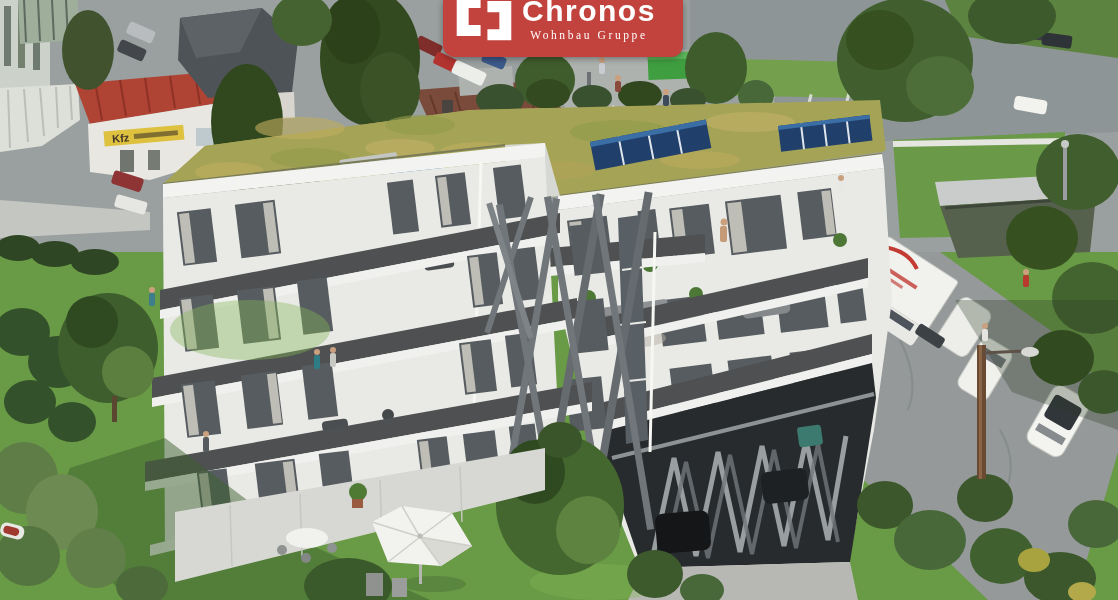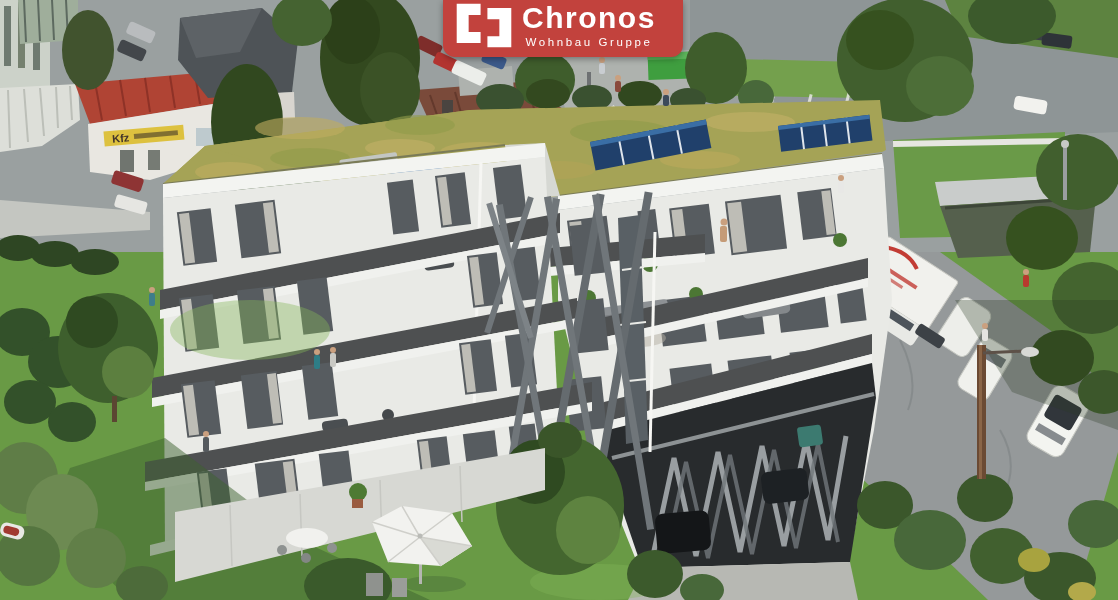--- a/index.html
+++ b/index.html
@@ -3,25 +3,25 @@
 <meta charset="utf-8">
 <style>
   html,body{margin:0;padding:0;background:#222;}
   #stage{position:relative;width:1118px;height:600px;overflow:hidden;
          font-family:"Liberation Sans", sans-serif;background:#699a45;}
   #scene{position:absolute;left:0;top:0;}
   
   #logo{position:absolute;left:443px;top:0;width:240px;height:57px;
         background:var(--brand-red,#c2423d);border-radius:0 0 12px 12px;
         box-shadow:0 2px 6px rgba(0,0,0,.35);
-        display:flex;align-items:flex-start;gap:9px;box-sizing:border-box;
+        display:flex;align-items:center;gap:9px;box-sizing:border-box;
         padding:3px 8px 22px 12px;}
   #logo .txt{display:flex;flex-direction:column;align-items:center;line-height:1;}
   #logo .brand{color:var(--logo-text,#fff);font-size:30px;font-weight:700;letter-spacing:1.5px;}
-  #logo .sub{color:var(--logo-text,#fff);font-size:11.5px;font-weight:500;letter-spacing:2.6px;margin-top:4px;white-space:nowrap;}
+  #logo .sub{color:var(--logo-text,#fff);font-size:11.5px;font-weight:500;letter-spacing:2.6px;margin-top:4px;white-space:nowrap;font-family:Liberation Serif, serif;}
   .w{fill:#575c60}           
   .cur{fill:#e9e7dc;opacity:.7} 
   .fas{fill:#f3f4f1}         
   .wall{fill:#e9eae6}
   .par{fill:var(--parapet-dark,#4e5051)}
   .slab{fill:#f0f1ee}
   .grn{fill:var(--roof-green,#a5a356)}
   .sol{fill:var(--solar-blue,#20406b)}
 </style>
 </head>

